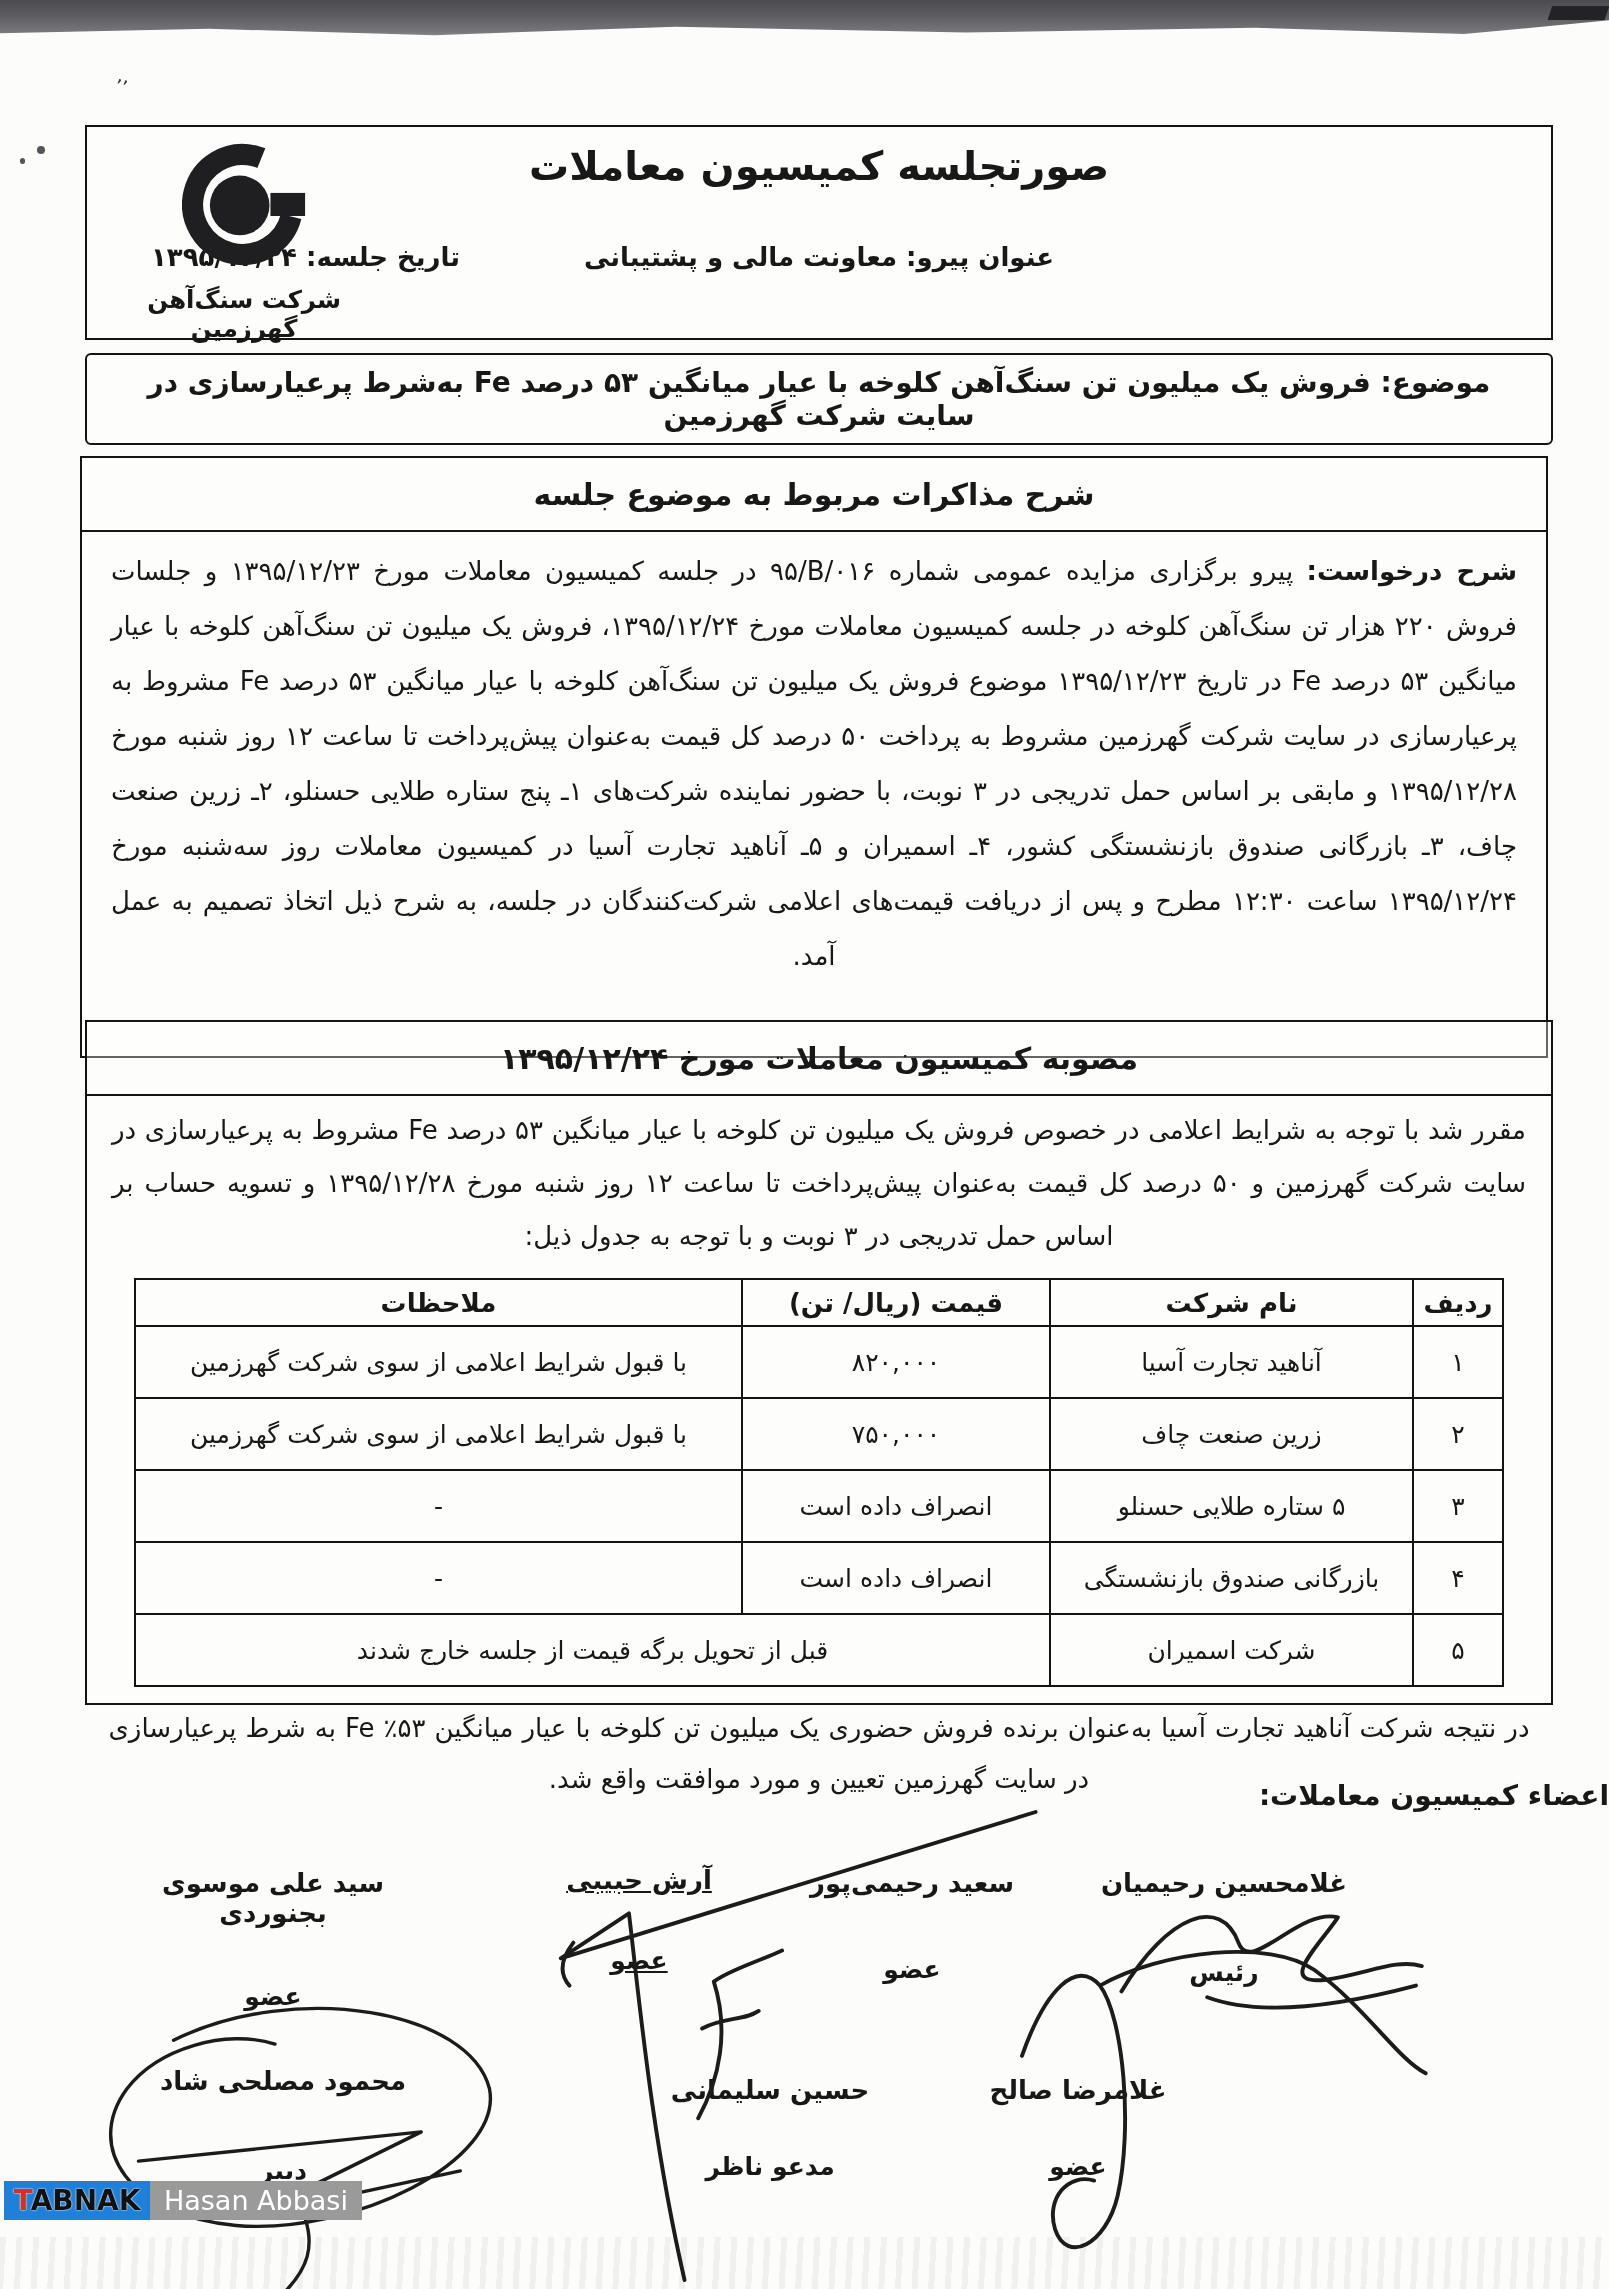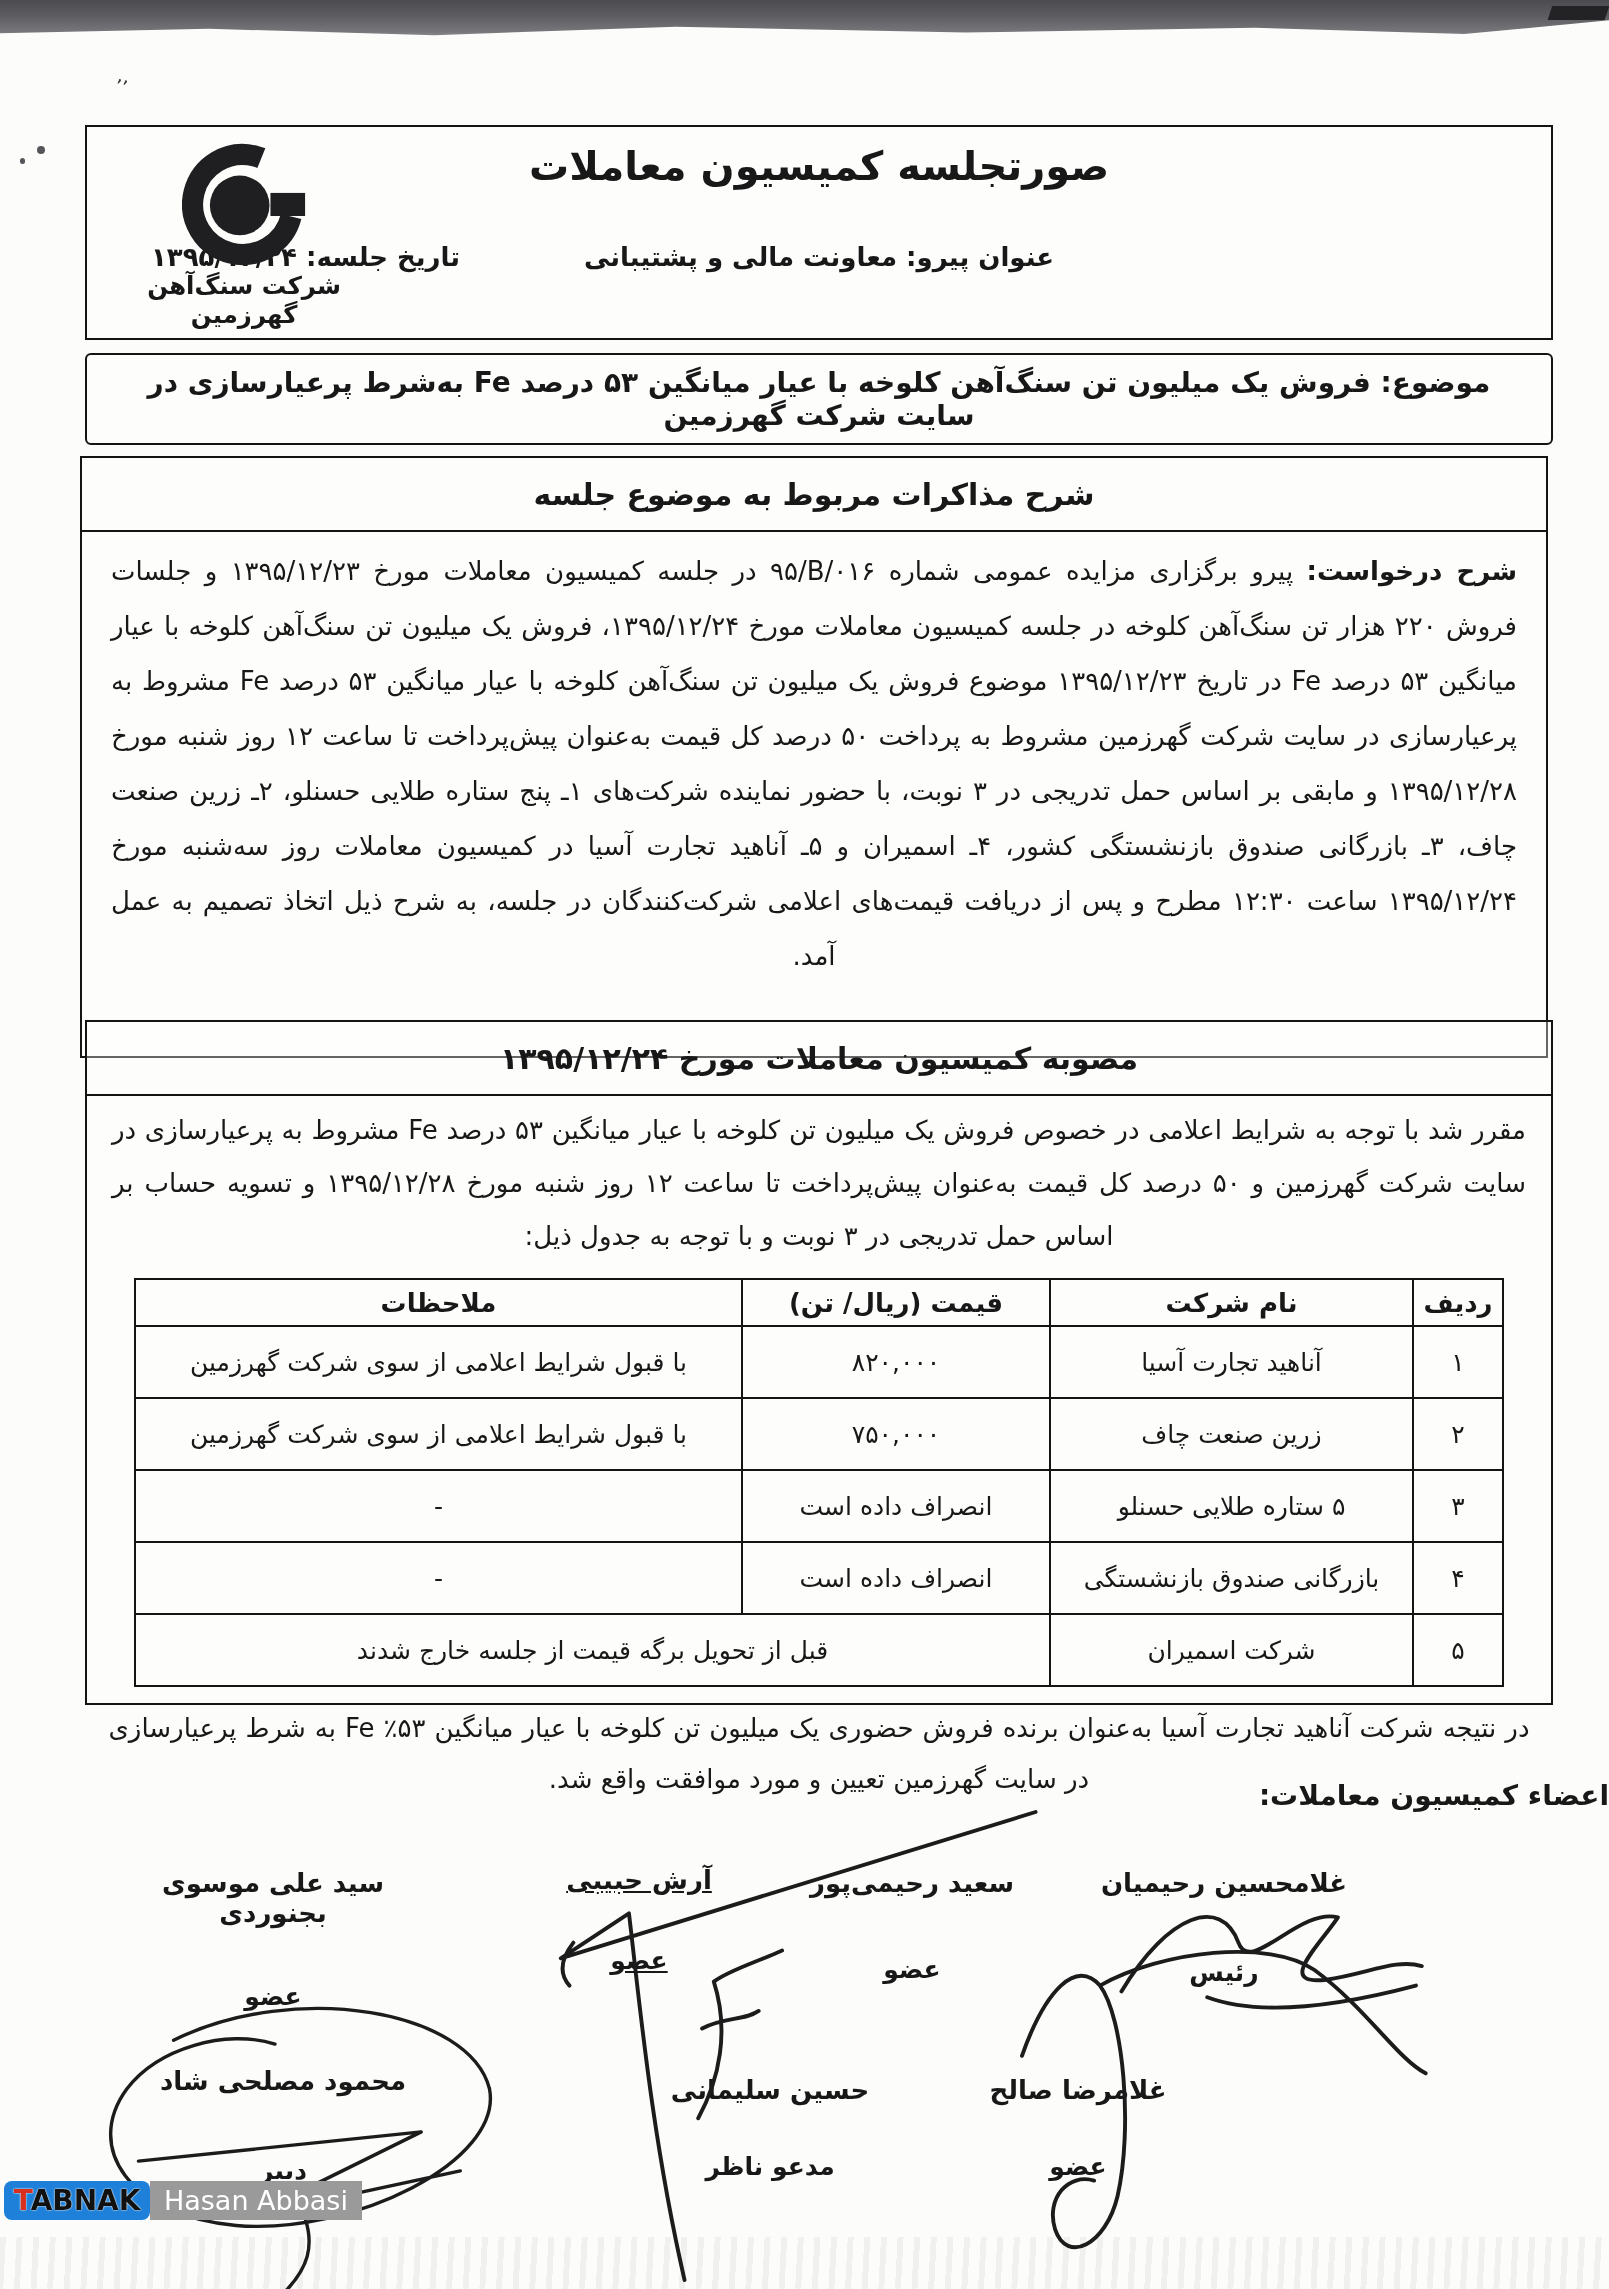--- a/index.html
+++ b/index.html
@@ -23,21 +23,21 @@
   }
   
   .box{position:absolute;border:2.9px solid #141414;background:rgba(255,255,255,.35);box-sizing:border-box;}
   .header-box{top:125px;right:56px;width:1468px;height:215px;}
   .page-title{position:absolute;top:15.6px;right:127px;left:127px;text-align:center;font-size:40px;font-weight:700;letter-spacing:0;}
   .meta-row{position:absolute;top:109px;right:0;left:0;height:59px;}
   .meeting-date{position:absolute;left:64px;top:5.9px;font-size:26px;font-weight:700;}
   .unit-title{position:absolute;right:0;left:0;top:5.9px;text-align:center;font-size:26px;font-weight:700;}
   .logo-block{position:absolute;top:13.7px;left:17.6px;width:279px;text-align:center;}
   .logo-block svg{display:block;margin:0 auto;}
-  .company-name{margin-top:5px;font-size:24.4px;font-weight:700;}
+  .company-name{margin-top:19px;font-size:24.4px;font-weight:700;}
   .subject-box{top:353px;right:56px;width:1468px;height:92px;display:flex;align-items:center;justify-content:center;border-radius:6px;}
   .subject-text{font-size:28px;font-weight:700;padding:0 17.6px;text-align:center;}
   .section{box-sizing:border-box;}
   .sec1{top:456px;right:61px;width:1468px;height:602px;}
   .sec2{top:1020px;right:56px;width:1468px;height:685px;}
   .sec-head{height:72px;border-bottom:2.9px solid #141414;display:flex;align-items:center;justify-content:center;font-size:30px;font-weight:700;}
   .sec-body{padding:11.7px 29px 0;font-size:26px;line-height:55px;text-align:justify;text-align-last:center;}
   .sec-body b{font-weight:700;}
   .sec2 .sec-body{padding:7.8px 25px 0;line-height:53px;}
   
@@ -49,21 +49,21 @@
   .conclusion{padding:15.6px 21.5px 0;font-size:26px;line-height:51px;text-align:justify;text-align-last:center;}
   
   .sign-heading{position:absolute;top:1779px;left:94px;right:auto;width:100%;box-sizing:border-box;padding-right:94px;font-size:28px;font-weight:700;}
   .signatory{position:absolute;width:312px;text-align:center;}
   .signatory .s-name{font-size:26px;font-weight:700;margin:0;}
   .signatory .s-role{font-size:25px;font-weight:700;margin:0;}
   .sig-svg{position:absolute;top:0;left:0;width:1609px;height:2290px;pointer-events:none;}
   .sig-svg path,.sig-svg ellipse{fill:none;stroke:#1c1c1c;stroke-linecap:round;stroke-linejoin:round;}
   
   .watermark{position:absolute;left:3.9px;top:2181px;height:39px;display:flex;direction:ltr;font-family:"DejaVu Sans",sans-serif;}
-  .wm-brand{background:#1e80d8;color:#111;font-weight:700;font-size:28px;line-height:39px;padding:0 9.8px;text-shadow:0 0 2px #fff,0 0 1px #fff;border-radius:8px;}
+  .wm-brand{background:#1e80d8;color:#111;font-weight:700;font-size:28px;line-height:39px;padding:0 9.8px;text-shadow:0 0 2px #fff,0 0 1px #fff;}
   .wm-brand .t-red{color:#d92f1e;}
   .wm-credit{background:#9a9a9a;color:#fff;font-size:27px;line-height:39px;padding:0 13.7px;}
 </style>
 </head>
 <body>
 
 <div class="page">
 
   <div class="scan-band"></div>
   <div class="corner-mark"></div>

